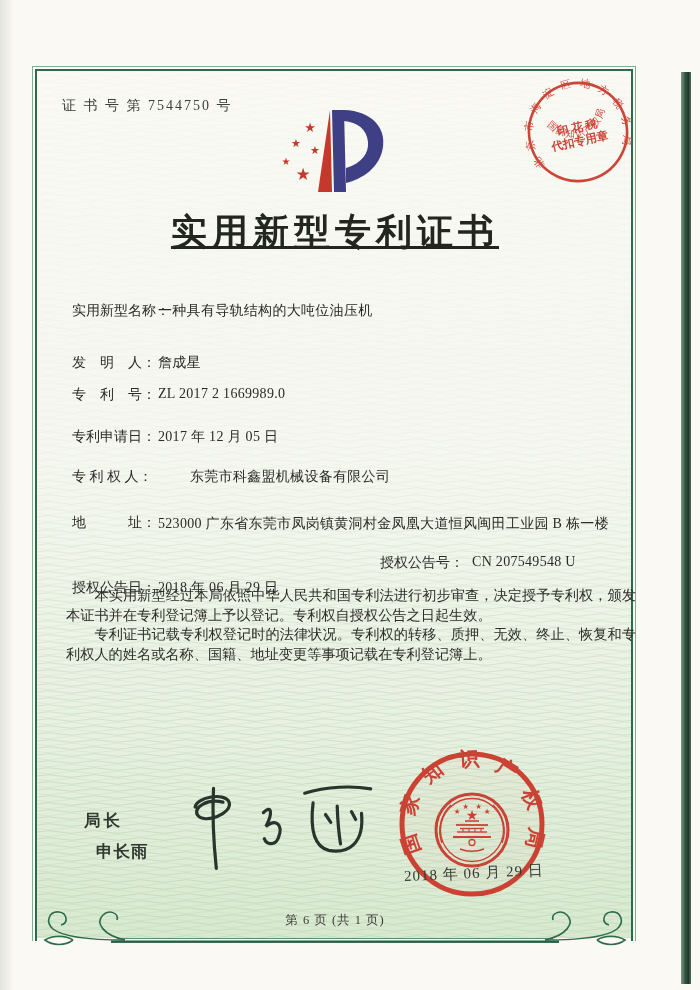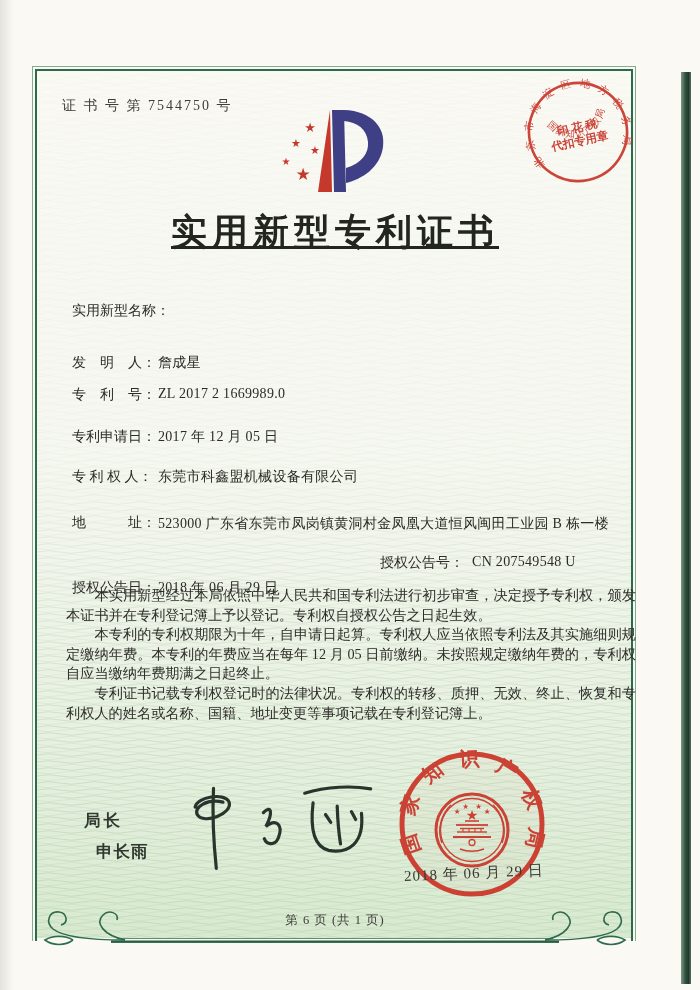--- a/index.html
+++ b/index.html
@@ -25,21 +25,21 @@
   .logo-svg{position:absolute;left:272px;top:106px;z-index:2;}
   .title{position:absolute;left:33px;top:208px;width:604px;text-align:center;
     font-size:36px;font-weight:bold;letter-spacing:5px;color:#23261f;z-index:2;text-decoration:underline;}
   .frow{position:absolute;display:flex;font-size:14px;color:#2c2c27;z-index:2;align-items:flex-start;}
   .flabel{white-space:pre;width:86px;flex:none;}
   .fvalue{letter-spacing:.3px;}
   .r0{left:72px;top:302px;}
   .r1{left:72px;top:354px;}
   .r2{left:72px;top:386px;}
   .r3{left:72px;top:428px;}
-  .r4{left:72px;top:468px;}
+  .r4{left:72px;top:468px;gap:32px;}
   .r5{left:72px;top:514px;}
   .r5 .fvalue{width:470px;line-height:19.5px;}
   .r6a{left:72px;top:579px;font-family:Liberation Serif, serif;}
   .r6b{left:380px;top:554px;}
   .r6b .flabel{width:92px;}
   .paras{position:absolute;left:66px;top:586px;width:570px;font-size:14.2px;
     line-height:19.6px;text-align:justify;color:#2e2e29;z-index:2;}
   .paras p{margin:0;text-indent:2em;}
   .signer-title{position:absolute;left:84px;top:810px;font-size:16.5px;letter-spacing:3px;
     color:#313830;z-index:2;font-weight:bold;}
@@ -332,20 +332,21 @@
     </g>
     <polygon points="58,4 46,86 60,86" fill="#c5392c"></polygon>
     <polygon points="60,4 72,4 74,86 62,86" fill="#3f3f85"></polygon>
     <path d="M72 4 C100 5 114 22 111 41 C108 62 90 73 74 77 L74 62 C90 57 97 47 96 36 C95 23 85 16 72 15 Z" fill="#3f3f85"></path>
   </svg>
 
   <div class="title">实用新型专利证书</div>
 
   <div class="frow r0">
     <span class="flabel">实用新型名称：</span>
+    <span class="fvalue">一种具有导轨结构的大吨位油压机</span>
   </div>
   <div class="frow r1">
     <span class="flabel">发　明　人：</span>
     <span class="fvalue">詹成星</span>
   </div>
   <div class="frow r2">
     <span class="flabel">专　利　号：</span>
     <span class="fvalue">ZL 2017 2 1669989.0</span>
   </div>
   <div class="frow r3">
@@ -364,21 +365,20 @@
     <span class="flabel">授权公告日：</span>
     <span class="fvalue">2018 年 06 月 29 日</span>
   </div>
   <div class="frow r6b">
     <span class="flabel">授权公告号：</span>
     <span class="fvalue">CN 207549548 U</span>
   </div>
 
   <div class="paras">
     <p>本实用新型经过本局依照中华人民共和国专利法进行初步审查，决定授予专利权，颁发本证书并在专利登记簿上予以登记。专利权自授权公告之日起生效。</p>
-    <p>本专利的专利权期限为十年，自申请日起算。专利权人应当依照专利法及其实施细则规定缴纳年费。本专利的年费应当在每年 12 月 05 日前缴纳。未按照规定缴纳年费的，专利权自应当缴纳年费期满之日起终止。</p>
     <p>专利证书记载专利权登记时的法律状况。专利权的转移、质押、无效、终止、恢复和专利权人的姓名或名称、国籍、地址变更等事项记载在专利登记簿上。</p>
   </div>
 
   <div class="signer-title">局长</div>
   <div class="signer-name">申长雨</div>
 
   <svg class="sig-svg" width="230" height="95" viewBox="0 0 230 95">
     <g fill="none" stroke="#28352c" stroke-width="3.2" stroke-linecap="round" transform="rotate(-2 115 48)">
       <path d="M47 4 C45 28 45 55 47 84"></path>
       <path d="M28 22 C30 12 58 8 62 18 C66 30 36 40 30 30 C26 22 40 14 56 18"></path>

